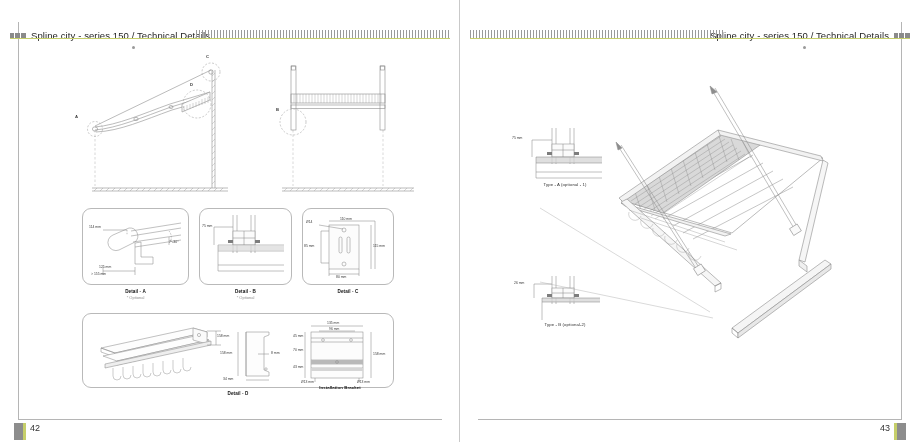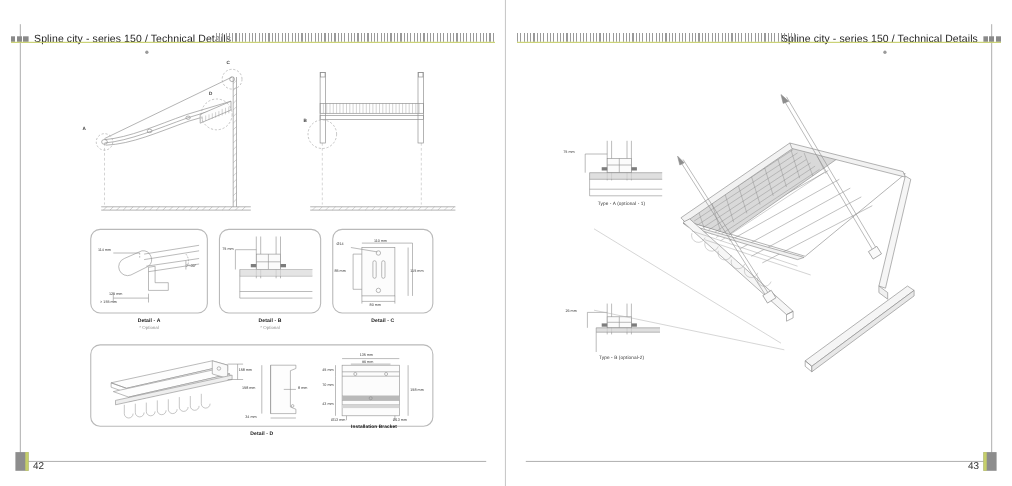--- a/index.html
+++ b/index.html
@@ -25,21 +25,21 @@
   .hdr-rule{position:absolute;top:38px;height:1px;background:#c6cf6a;}
   .hdr-rule.l{left:10px;width:440px;}
   .hdr-rule.r{right:10px;width:440px;}
   .hdr-dots{position:absolute;top:30px;height:8px;
      background-image:repeating-linear-gradient(to right,#9a9a9a 0 1px,transparent 1px 3px);}
   .hdr-dots.l{left:196px;width:254px;}
   .hdr-dots.r{right:196px;width:254px;}
   .hdr-dot{position:absolute;top:46px;width:3px;height:3px;background:#9a9a9a;border-radius:50%;}
 
   
-  .pgnum{position:absolute;bottom:14px;display:flex;align-items:flex-end;gap:4px;}
+  .pgnum{position:absolute;bottom:2px;display:flex;align-items:flex-start;gap:4px;}
   .pgnum.l{left:14px;}
   .pgnum.r{right:14px;flex-direction:row-reverse;margin-top:36px;}
   .pg-bar{width:9px;height:17px;background:#8d8d8d;border-right:3px solid #c6cf6a;}
   .pgnum.r .pg-bar{border-right:none;border-left:3px solid #c6cf6a;}
   .pg-text{font-size:9px;color:#333;}
 
   
   .dwg{position:absolute;}
   .lbl{position:absolute;font-size:3.4px;color:#3a3a3a;white-space:nowrap;letter-spacing:0;}
   .lbl2{position:absolute;font-size:4.2px;color:#3a3a3a;white-space:nowrap;}

